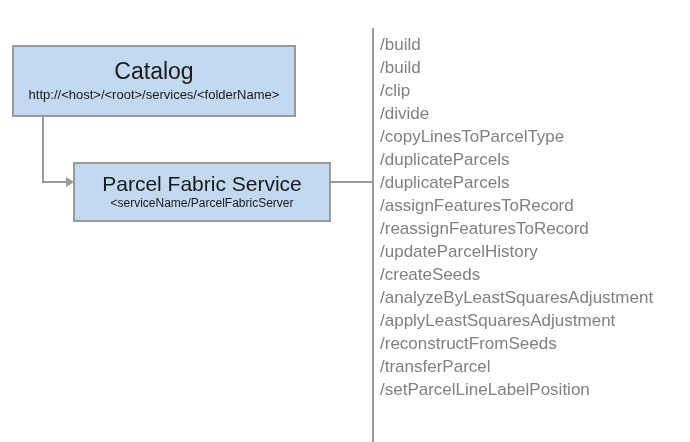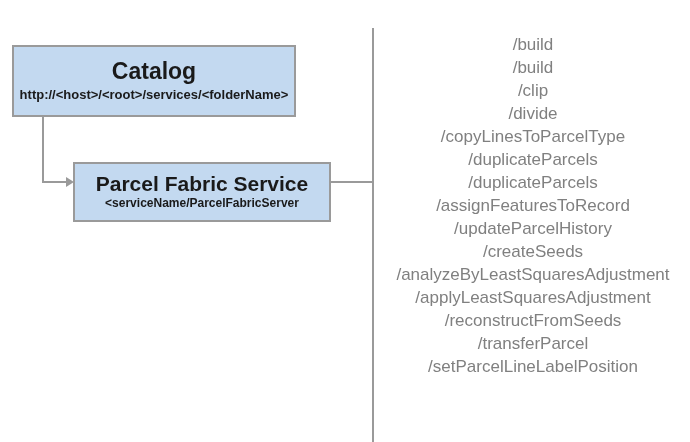--- a/index.html
+++ b/index.html
@@ -25,21 +25,20 @@
   .node {
     position: absolute;
     box-sizing: border-box;
     background: #c3d9f0;
     border: 2px solid #9a9a9a;
     display: flex;
     flex-direction: column;
     align-items: center;
     justify-content: center;
     text-align: center;
-    font-weight: bold;
   }
 
   .node-title {
     color: #1a1a1a;
     line-height: 1.08;
     white-space: nowrap;
   }
 
   .node-subtitle {
     color: #1a1a1a;
@@ -126,21 +125,20 @@
   }
 
   #operations-list {
     position: absolute;
     left: 380px;
     top: 33px;
     width: 306px;
     margin: 0;
     padding: 0;
     list-style: none;
-    text-align: center;
   }
   #operations-list li {
     color: #808080;
     font-size: 17px;
     line-height: 23px;
     white-space: nowrap;
   }
 </style>
 </head>
 <body>
@@ -165,20 +163,21 @@
   <div id="operations-divider"></div>
   <ul id="operations-list">
     <li>/build</li>
     <li>/build</li>
     <li>/clip</li>
     <li>/divide</li>
     <li>/copyLinesToParcelType</li>
     <li>/duplicateParcels</li>
     <li>/duplicateParcels</li>
     <li>/assignFeaturesToRecord</li>
+    <li>/reassignFeaturesToRecord</li>
     <li>/updateParcelHistory</li>
     <li>/createSeeds</li>
     <li>/analyzeByLeastSquaresAdjustment</li>
     <li>/applyLeastSquaresAdjustment</li>
     <li>/reconstructFromSeeds</li>
     <li>/transferParcel</li>
     <li>/setParcelLineLabelPosition</li>
   </ul>
 
 </div>

